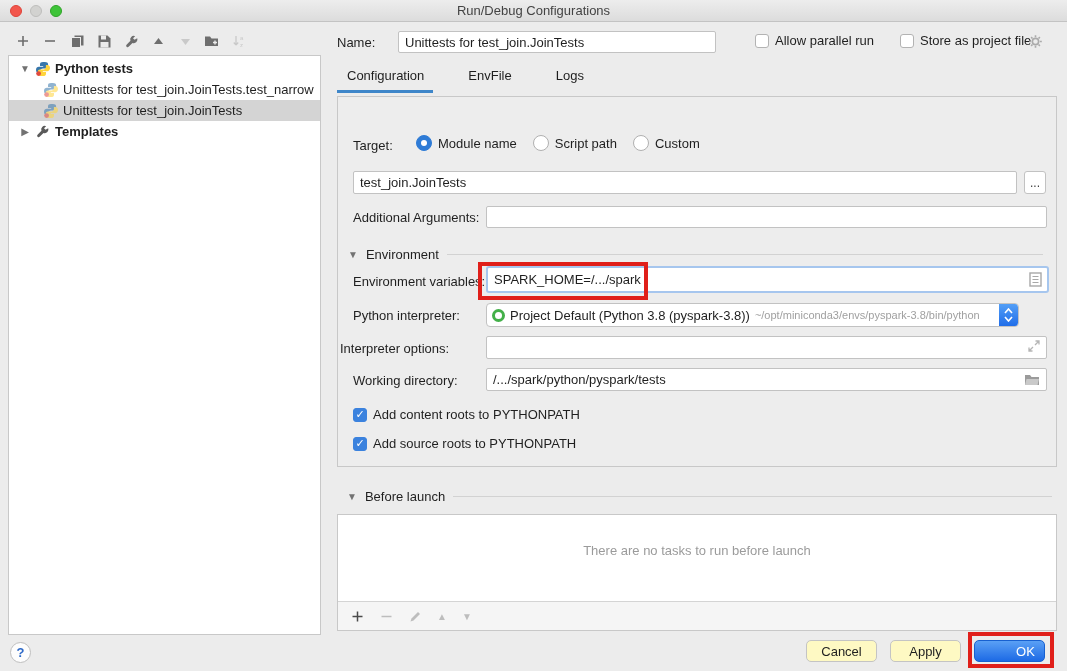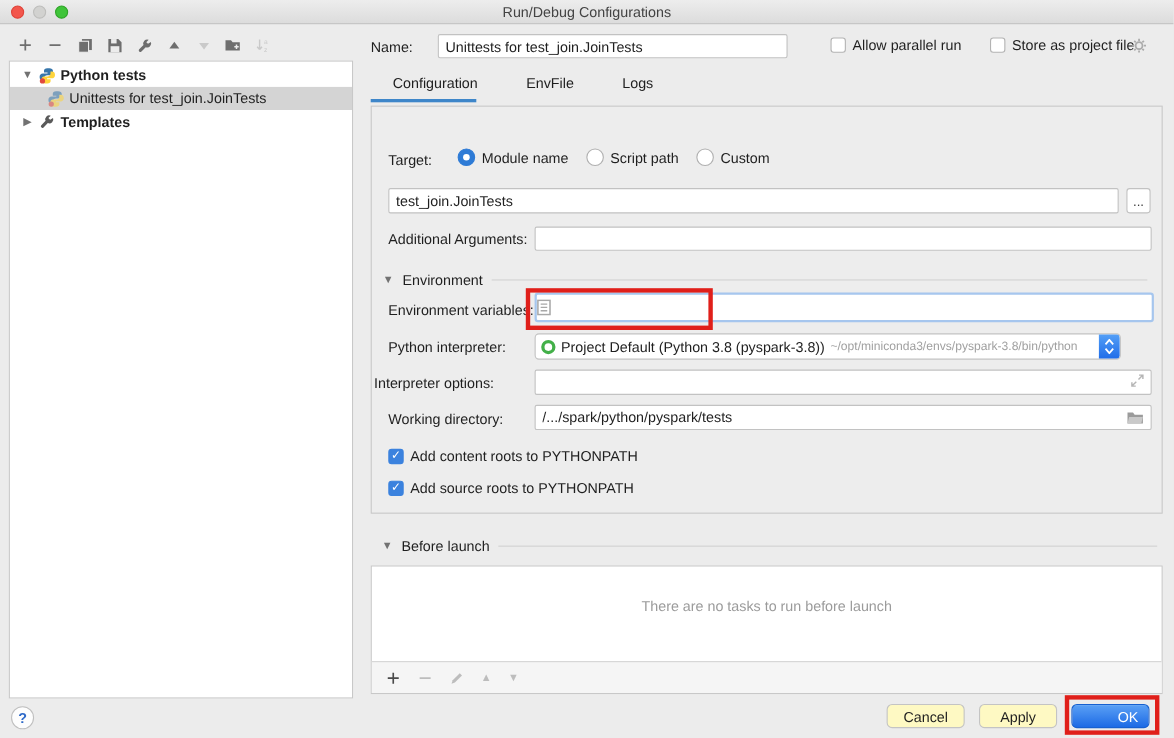--- a/index.html
+++ b/index.html
@@ -44,21 +44,21 @@
     font-family:"Liberation Sans", sans-serif; padding:0 6px; color:#1f1f1f; outline:none; }
   .name-label { left:0; top:35px; }
   .name-input { position:absolute; left:61px; top:31px; width:318px; height:22px; }
   .cb { position:absolute; display:flex; align-items:center; gap:6px; }
   .cb-box { width:14px; height:14px; border-radius:3px; background:#FFFFFF; border:1px solid #B3B3B3;
     display:flex; align-items:center; justify-content:center; flex:0 0 auto; }
   .cb-box.checked { background:#3B82DE; border-color:#3B82DE; color:#fff; font-size:11px; line-height:1; }
   .cb1 { left:418px; top:33px; } .cb2 { left:563px; top:33px; }
   .gear { position:absolute; left:691px; top:34px; width:15px; height:15px; }
 
-  .tabs { position:absolute; left:20px; top:68px; display:flex; gap:44px; }
+  .tabs { position:absolute; left:10px; top:68px; display:flex; gap:44px; }
   .tab { color:#1e1e1e; }
   .tab-underline { position:absolute; left:0; top:90px; width:96px; height:3px; background:#3E86C9; }
 
   .panel { position:absolute; left:0; top:96px; width:720px; height:371px;
     background:#EDEDED; border:1px solid #C8C8C8; }
   .sec-head { position:absolute; display:flex; align-items:center; width:690px; gap:8px; }
   .sec-head .rule { flex:1; height:1px; background:#D2D2D2; }
   .sec-gray { color:#969696; }
   .unittests-head { left:15px; top:9px; }
   .target-label { left:15px; top:41px; }
@@ -194,20 +194,30 @@
     <span class="twisty">▼</span>
     <span class="tree-icon">
       <svg width="16" height="16" viewBox="0 0 16 16">
           <path d="M8 1C6 1 5 1.9 5 3.3V5h3.2v.8H3.9C2.2 5.8 1 7 1 8.9c0 1.9 1.1 3 2.8 3h1.3v-1.8c0-1.5 1.3-2.6 2.9-2.6h3.1c1.2 0 2-.9 2-2.1V3.3C13.1 1.9 11.8 1 9.9 1H8z" fill="#3776AB"></path>
           <path d="M8 15c2 0 3-.9 3-2.3V11H7.8v-.8h4.3c1.7 0 2.9-1.2 2.9-3.1 0-1.9-1.1-3-2.8-3h-1.3v1.8c0 1.5-1.3 2.6-2.9 2.6H4.9c-1.2 0-2 .9-2 2.1v2.1C2.9 14.1 4.2 15 6.1 15H8z" fill="#FFD43B"></path>
           <circle cx="3.6" cy="12.6" r="2.4" fill="#E0493E"></circle>
         </svg>
     </span>
     <span class="lbl bold">Python tests</span>
   </div>
+  <div class="trow">
+    <span class="tree-icon faded indent1">
+      <svg width="16" height="16" viewBox="0 0 16 16">
+          <path d="M8 1C6 1 5 1.9 5 3.3V5h3.2v.8H3.9C2.2 5.8 1 7 1 8.9c0 1.9 1.1 3 2.8 3h1.3v-1.8c0-1.5 1.3-2.6 2.9-2.6h3.1c1.2 0 2-.9 2-2.1V3.3C13.1 1.9 11.8 1 9.9 1H8z" fill="#3776AB"></path>
+          <path d="M8 15c2 0 3-.9 3-2.3V11H7.8v-.8h4.3c1.7 0 2.9-1.2 2.9-3.1 0-1.9-1.1-3-2.8-3h-1.3v1.8c0 1.5-1.3 2.6-2.9 2.6H4.9c-1.2 0-2 .9-2 2.1v2.1C2.9 14.1 4.2 15 6.1 15H8z" fill="#FFD43B"></path>
+          <circle cx="3.6" cy="12.6" r="2.4" fill="#E0493E"></circle>
+        </svg>
+    </span>
+    <span class="lbl">Unittests for test_join.JoinTests.test_narrow</span>
+  </div>
   <div class="trow selected">
     <span class="tree-icon faded indent1">
       <svg width="16" height="16" viewBox="0 0 16 16">
           <path d="M8 1C6 1 5 1.9 5 3.3V5h3.2v.8H3.9C2.2 5.8 1 7 1 8.9c0 1.9 1.1 3 2.8 3h1.3v-1.8c0-1.5 1.3-2.6 2.9-2.6h3.1c1.2 0 2-.9 2-2.1V3.3C13.1 1.9 11.8 1 9.9 1H8z" fill="#3776AB"></path>
           <path d="M8 15c2 0 3-.9 3-2.3V11H7.8v-.8h4.3c1.7 0 2.9-1.2 2.9-3.1 0-1.9-1.1-3-2.8-3h-1.3v1.8c0 1.5-1.3 2.6-2.9 2.6H4.9c-1.2 0-2 .9-2 2.1v2.1C2.9 14.1 4.2 15 6.1 15H8z" fill="#FFD43B"></path>
           <circle cx="3.6" cy="12.6" r="2.4" fill="#E0493E"></circle>
         </svg>
     </span>
     <span class="lbl">Unittests for test_join.JoinTests</span>
   </div>
@@ -285,20 +295,21 @@
     <input class="tfield addargs-input" type="text" value="" style="">
 
     <div class="sec-head env-head">
       <span class="sec-twisty">▼</span>
       <span>Environment</span>
       <span class="rule"></span>
     </div>
 
     <div class="row-label envvars-label">Environment variables:</div>
     <div class="env-wrap">
+      <input class="tfield env-input" type="text" value="SPARK_HOME=/.../spark" style="">
       <span class="env-icon">
         <svg width="13" height="15" viewBox="0 0 13 15">
             <rect x="1" y="1" width="11" height="13" fill="none" stroke="#A8A8A8" stroke-width="1.4"></rect>
             <path d="M3.5 4.5h6M3.5 7.5h6M3.5 10.5h6" stroke="#A8A8A8" stroke-width="1.2"></path>
           </svg>
       </span>
     </div>
 
     <div class="row-label interp-label">Python interpreter:</div>
     <div class="combo">

